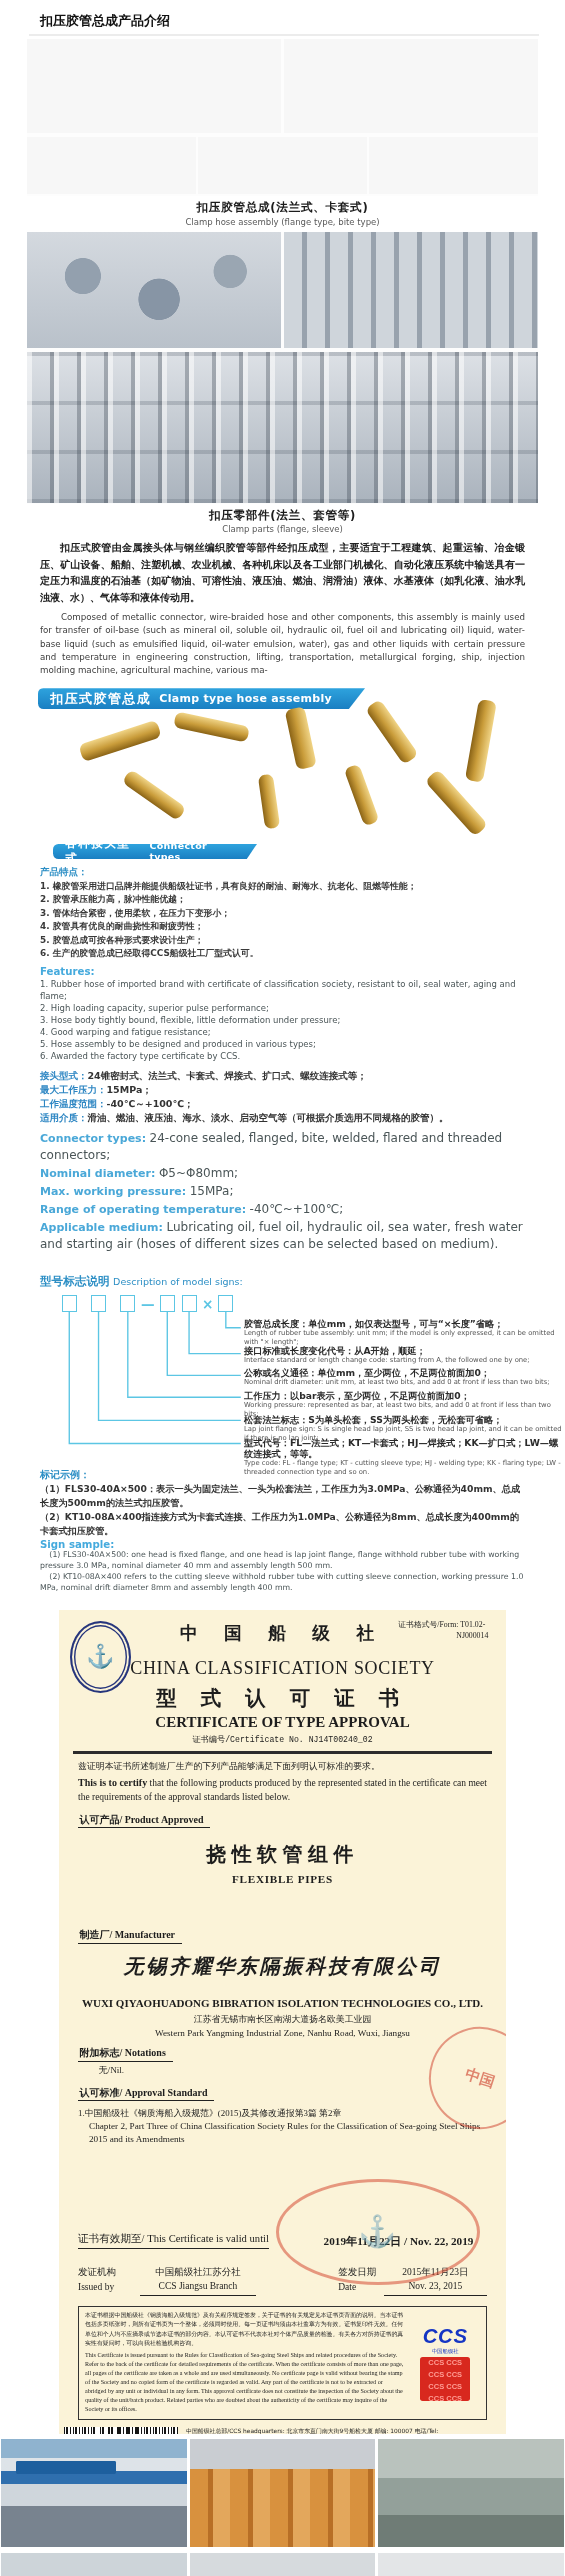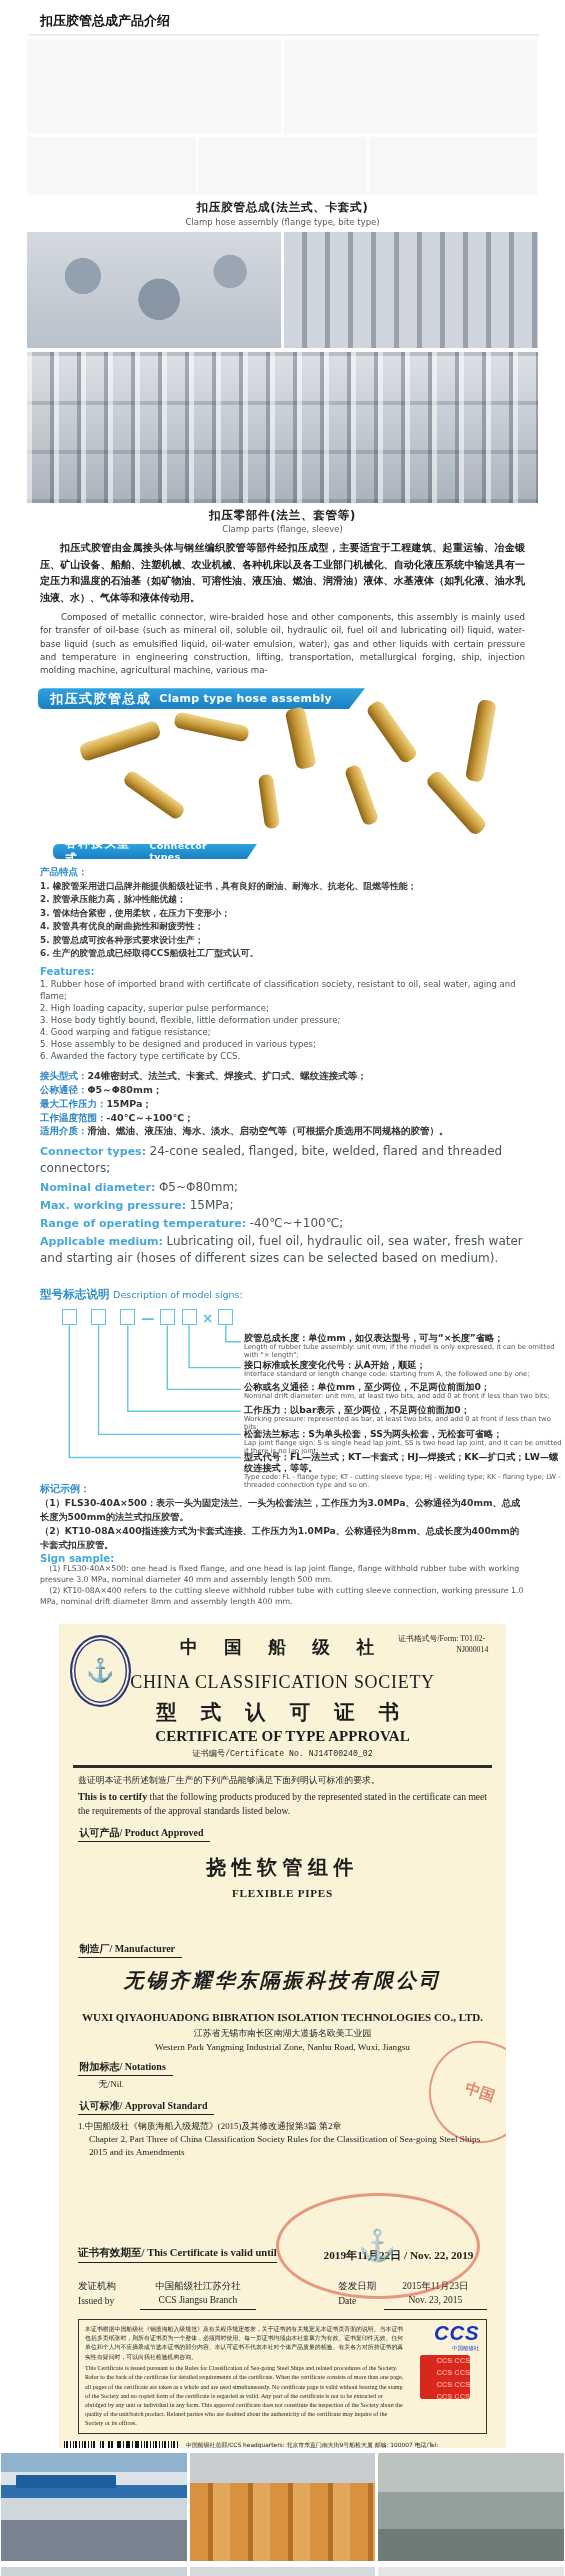--- a/index.html
+++ b/index.html
@@ -127,34 +127,34 @@
   .prod-cn { text-align:center; font-size:20px; font-weight:bold; letter-spacing:5.4px; margin-top:12.3px; }
   .prod-en { text-align:center; font-size:11.2px; font-weight:bold; letter-spacing:0.7px; margin-top:5.4px; }
   .mfr-cn { text-align:center; font-size:20px; font-weight:bold; font-style:italic; letter-spacing:2.7px; margin-top:9.5px; }
   .mfr-en { text-align:center; font-size:11px; font-weight:bold; margin-top:16.3px; }
   .addr-cn { text-align:center; font-size:8.9px; margin-top:4.1px; }
   .addr-en { text-align:center; font-size:9.2px; margin-top:2px; }
   .nil { font-size:9.2px; margin:2.7px 0 0 20.4px; }
   .std-cn { font-size:8.9px; margin-top:5.4px; }
   .std-en { font-size:9.2px; line-height:1.4; padding-left:11px; }
   .valid-row { display:flex; justify-content:space-between; align-items:flex-end; margin-top:87px; }
-  .valid-label { font-weight:bold; font-size:10.6px; border-bottom:1px solid #222; padding-bottom:1.4px; }
+  .valid-label { font-weight:normal; font-size:10.6px; border-bottom:1px solid #222; padding-bottom:1.4px; }
   .valid-val { font-size:11.2px; font-weight:bold; padding-right:13.6px; }
   .issued { display:flex; margin-top:16.3px; font-size:9.5px; }
   .iss-lab { width:65px; line-height:1.6; }
   .iss-val { width:123px; text-align:center; border-bottom:0.7px solid #222; align-self:flex-end;
              line-height:1.5; padding-bottom:1.4px; }
   .date-lab { width:48px; margin-left:82px; line-height:1.6; }
   .date-val { width:109px; text-align:center; border-bottom:0.7px solid #222; align-self:flex-end;
               line-height:1.5; padding-bottom:1.4px; }
   .legal { border:1px solid #333; margin-top:9.5px; padding:4.8px 82px 4.8px 6.1px; position:relative; }
   .legal-cn { font-size:5.9px; line-height:1.55; color:#222;
               font-family:"DejaVu Sans",sans-serif; }
   .legal-en { font-size:6.1px; line-height:1.5; margin-top:2.7px; }
-  .ccs-block { position:absolute; right:6.8px; top:2px; width:68px; text-align:right; }
+  .ccs-block { position:absolute; right:6.8px; top:18px; width:68px; text-align:center; }
   .ccs-word { color:#1535c4; font-size:20.4px; font-weight:bold; font-style:italic;
               font-family:"Liberation Sans",sans-serif; letter-spacing:0.7px; }
   .ccs-sub { font-size:5.4px; color:#1535c4; }
   .ccs-red { margin:2.7px auto 0; width:50px; height:44px; background:#d8281e; border-radius:2.7px;
              color:#ff9d94; font-size:7.5px; font-weight:bold; line-height:1.6; overflow:hidden;
              font-family:"Liberation Sans",sans-serif; }
   .cert-footer { position:relative; margin-top:5.4px; height:80px; }
   .barcode { position:absolute; left:-13.6px; top:1.4px; width:114px; height:34px;
              background:repeating-linear-gradient(90deg,#151515 0 1.4px,#fff 1.4px 2px,#151515 2px 4.1px,#fff 4.1px 6.1px,#151515 6.1px 6.8px,#fff 6.8px 8.9px); }
   .ft-lines { margin-left:108px; font-size:5.9px; line-height:1.8; color:#222;
@@ -251,21 +251,20 @@
     <div class="feat-item-en">1. Rubber hose of imported brand with certificate of classification society, resistant to oil, seal water, aging and flame;</div>
     <div class="feat-item-en">2. High loading capacity, superior pulse performance;</div>
     <div class="feat-item-en">3. Hose body tightly bound, flexible, little deformation under pressure;</div>
     <div class="feat-item-en">4. Good warping and fatigue resistance;</div>
     <div class="feat-item-en">5. Hose assembly to be designed and produced in various types;</div>
     <div class="feat-item-en">6. Awarded the factory type certificate by CCS.</div>
   </div>
 
   <div class="specs-cn">
     <div class="spec-row"><span class="spec-label">接头型式：</span><span class="spec-val">24锥密封式、法兰式、卡套式、焊接式、扩口式、螺纹连接式等；</span></div>
-    <div class="spec-row"><span class="spec-label">公称通径：</span><span class="spec-val">Φ5～Φ80mm；</span></div>
     <div class="spec-row"><span class="spec-label">最大工作压力：</span><span class="spec-val">15MPa；</span></div>
     <div class="spec-row"><span class="spec-label">工作温度范围：</span><span class="spec-val">-40℃～+100℃；</span></div>
     <div class="spec-row"><span class="spec-label">适用介质：</span><span class="spec-val">滑油、燃油、液压油、海水、淡水、启动空气等（可根据介质选用不同规格的胶管）。</span></div>
   </div>
 
   <div class="specs-en">
     <div class="spec-row-en"><span class="spec-label-en">Connector types:</span> <span class="spec-val-en">24-cone sealed, flanged, bite, welded, flared and threaded connectors;</span></div>
     <div class="spec-row-en"><span class="spec-label-en">Nominal diameter:</span> <span class="spec-val-en">Φ5~Φ80mm;</span></div>
     <div class="spec-row-en"><span class="spec-label-en">Max. working pressure:</span> <span class="spec-val-en">15MPa;</span></div>
     <div class="spec-row-en"><span class="spec-label-en">Range of operating temperature:</span> <span class="spec-val-en">-40℃~+100℃;</span></div>

